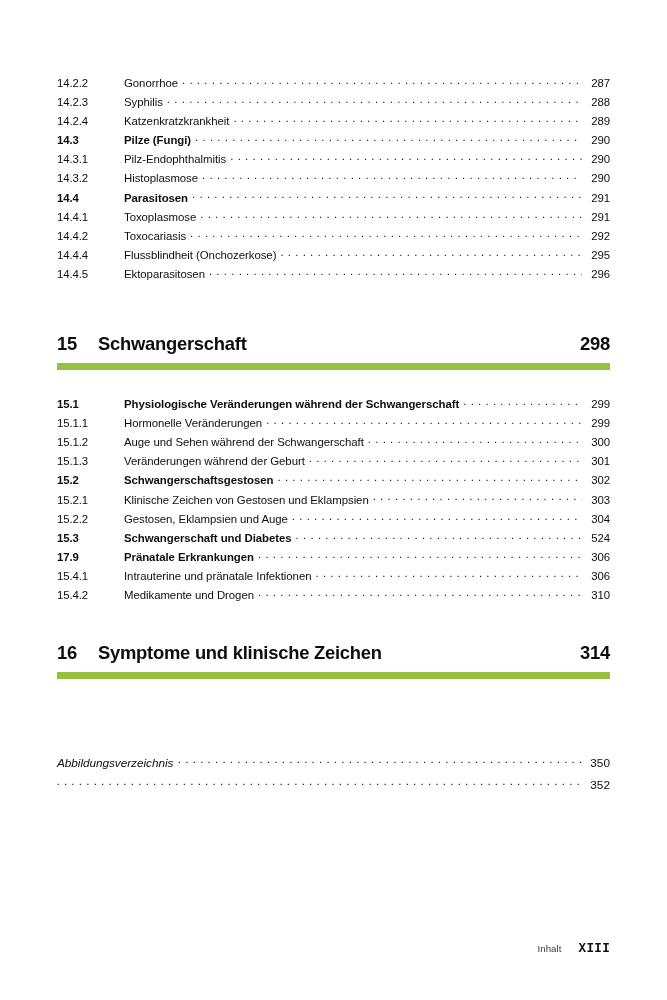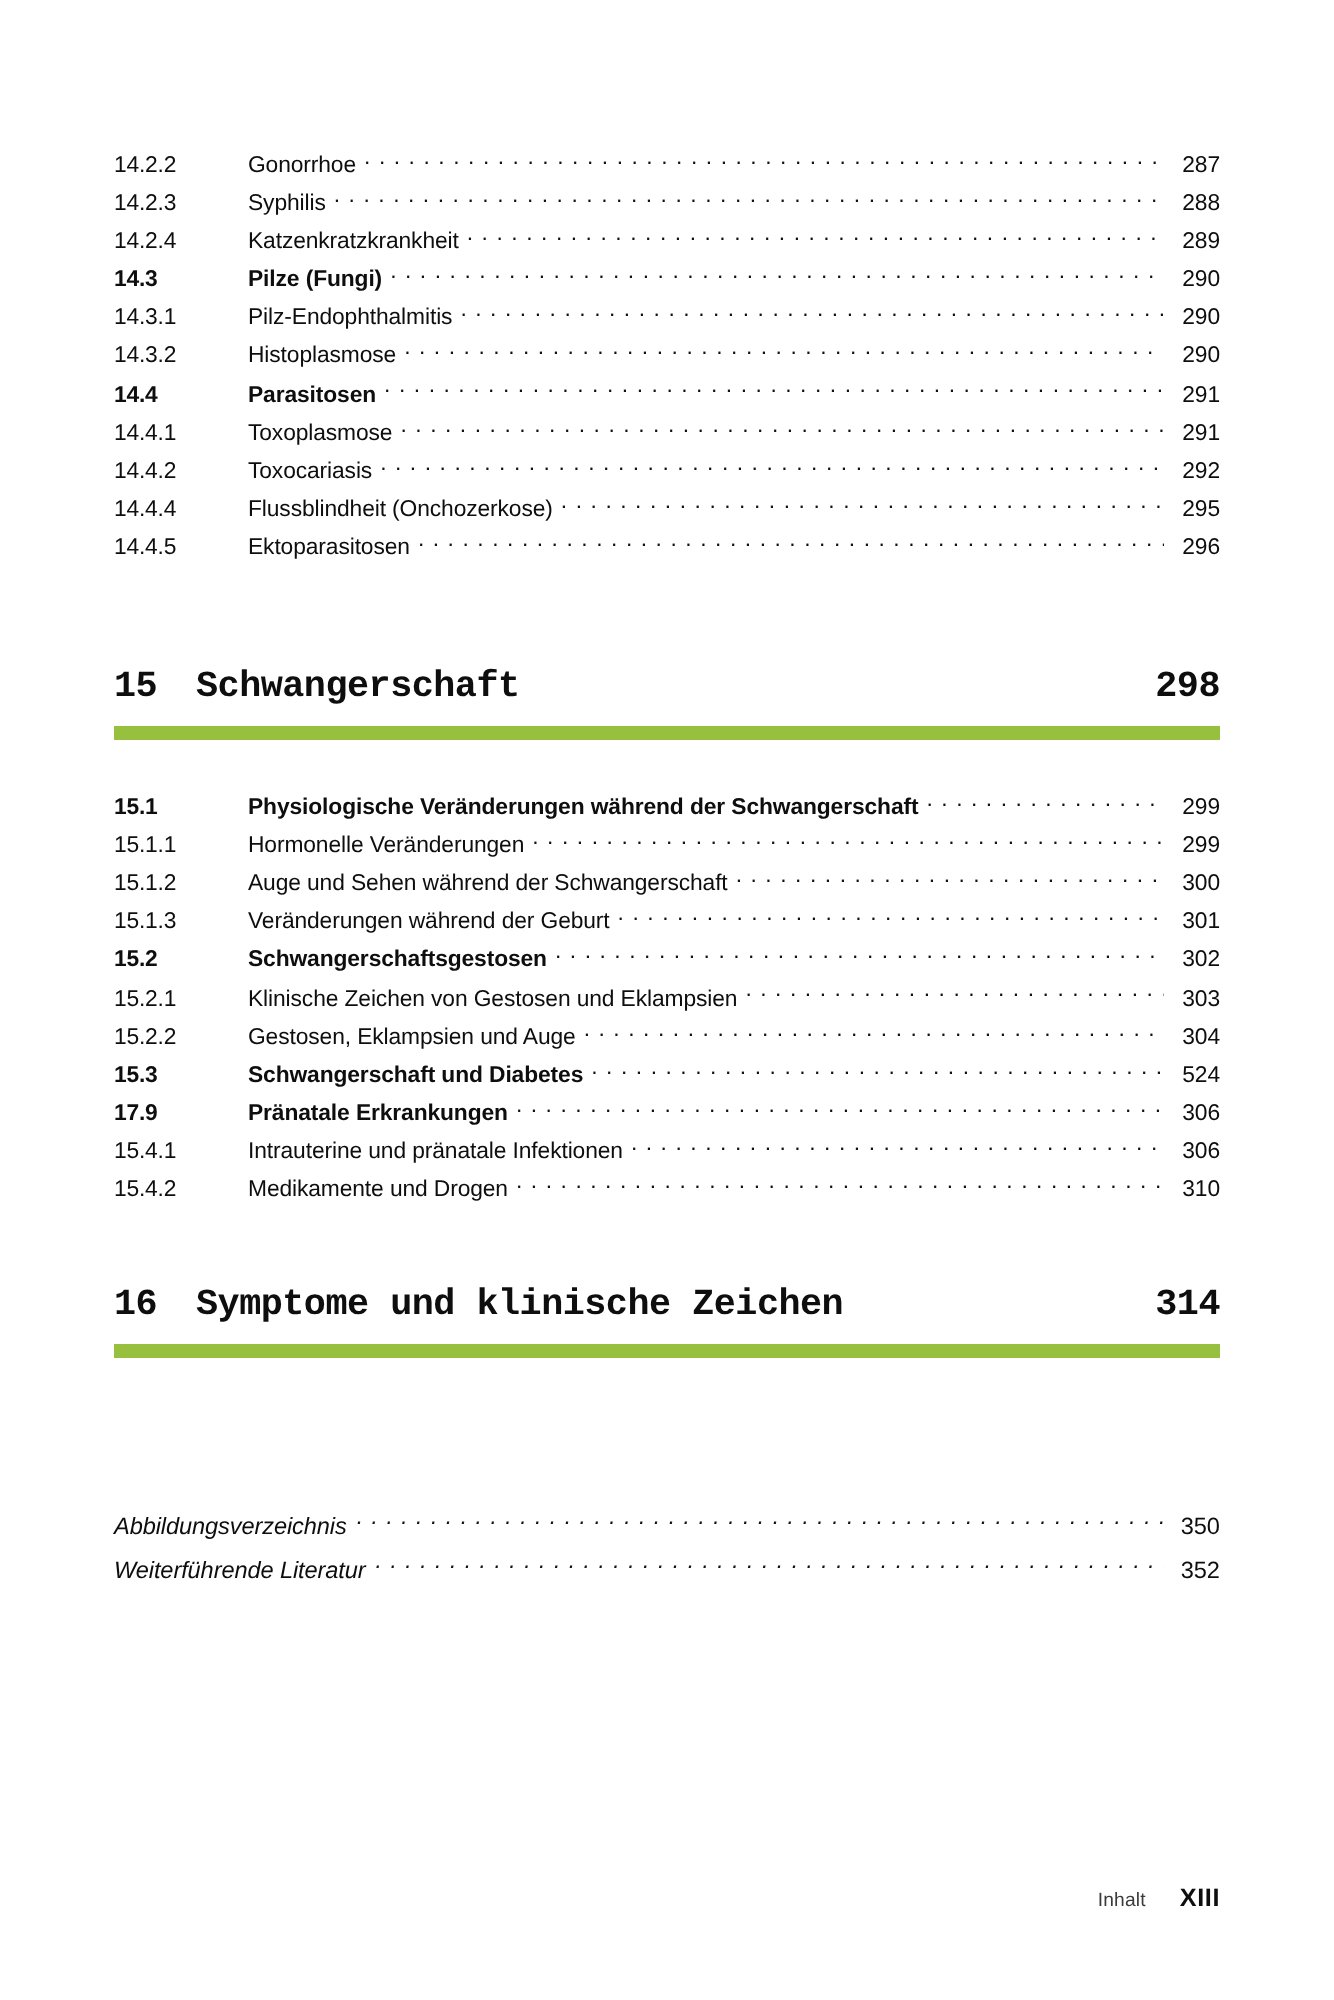--- a/index.html
+++ b/index.html
@@ -85,21 +85,20 @@
     margin-top: 0;
   }
   .chapter-line {
     display: flex;
     align-items: baseline;
     font-weight: bold;
     font-size: 18.4px;
     line-height: 24px;
     letter-spacing: -0.25px;
     white-space: nowrap;
-    font-family: Liberation Mono, monospace;
   }
   .chapter-num {
     width: 41px;
     flex: 0 0 41px;
   }
   .chapter-title {
     flex: 1 1 auto;
   }
   .chapter-page {
     flex: 0 0 auto;
@@ -156,20 +155,21 @@
   .footer-label {
     font-size: 9.6px;
     color: #3a3a3a;
     letter-spacing: 0.1px;
   }
   .footer-pagenum {
     font-size: 12.6px;
     font-weight: bold;
     color: #0e0e0e;
     letter-spacing: 0.3px;
+    font-family: Liberation Mono, monospace;
   }
 </style>
 </head>
 <body>
 
 <div class="page">
 
   <div class="content">
 
     <div>
@@ -336,21 +336,20 @@
 
     <div class="gap-before-back"></div>
 
     <div>
       <div class="back-row">
         <span class="back-title">Abbildungsverzeichnis</span>
         <span class="toc-leader"></span>
         <span class="back-page">350</span>
       </div>
       <div class="back-row">
-        <span class="back-title">Weiterführende Literatur</span>
         <span class="toc-leader"></span>
         <span class="back-page">352</span>
       </div>
     </div>
 
   </div>
 
   <div class="footer">
     <span class="footer-label">Inhalt</span>
     <span class="footer-pagenum">XIII</span>

